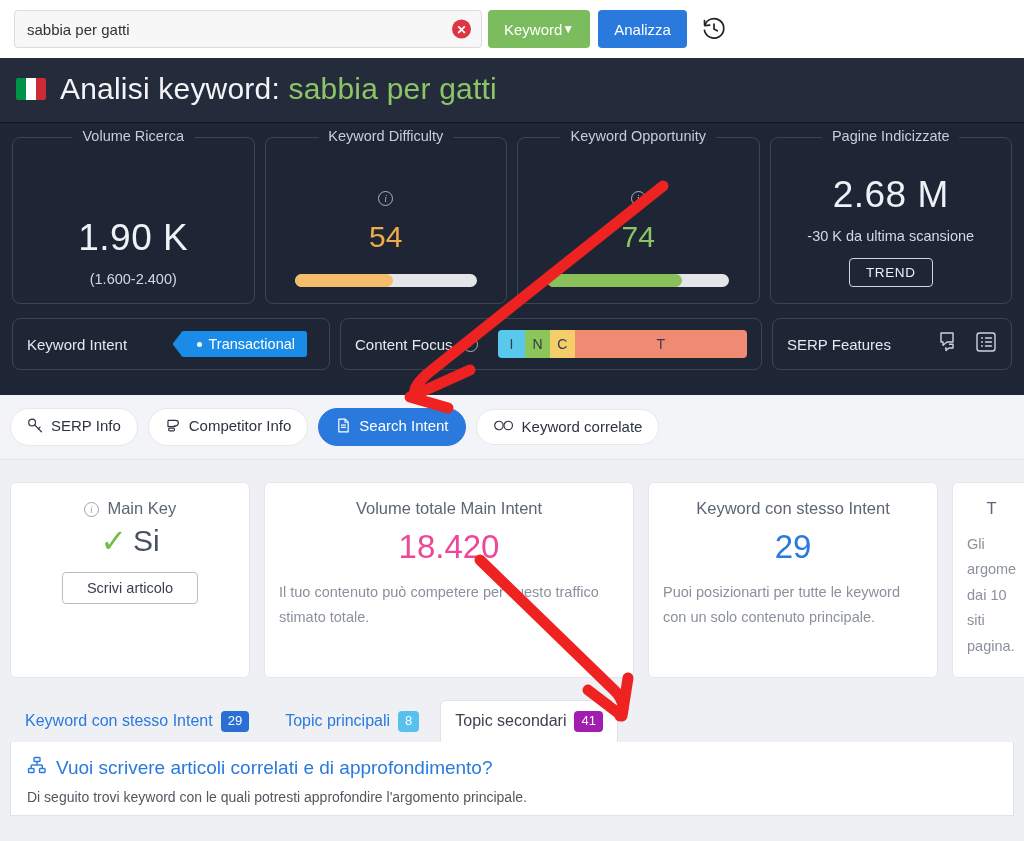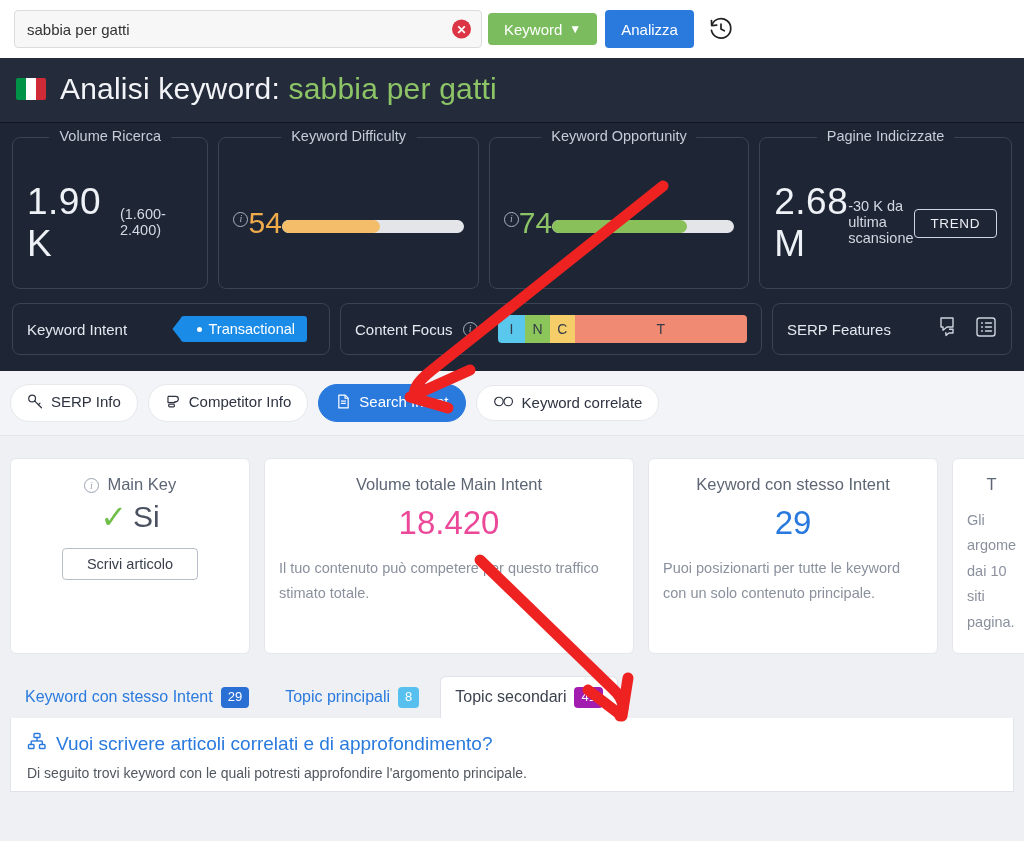--- a/index.html
+++ b/index.html
@@ -26,57 +26,57 @@
     border:0; outline:0; background:transparent; width:100%;
     font-family:"Liberation Sans", sans-serif; font-size:15px; color:#333;
   }
   .clear-icon {
     position:absolute; right:10px; top:50%; transform:translateY(-50%);
     width:19px; height:19px; border-radius:50%; background:#dc3545;
     display:flex; align-items:center; justify-content:center;
     color:#fff; font-size:12px; line-height:1; font-weight:bold; cursor:pointer;
   }
   .btn-keyword {
-    height:32px; background:#7bbd5e; color:#fff; border:0;
+    height:38px; background:#7bbd5e; color:#fff; border:0;
     padding: 0 16px; font-size:15px; cursor:pointer;
-    display:flex; align-items:center; gap:7px;
+    display:flex; align-items:center; 
     font-family:"Liberation Sans", sans-serif;
     border-radius: 4px; margin-left: 6px;
   }
   .btn-analizza {
     height:38px; background:#2a7ade; color:#fff; border:0;
     padding: 0 16px; font-size:15px; cursor:pointer;
     font-family:"Liberation Sans", sans-serif; border-radius:4px;
     margin-left: 8px;
   }
   .history-icon { margin-left:14px; cursor:pointer; color:#222; display:flex; align-items:center;}
 
   
   .dark {
     background:#1e2635; color:#fff;
-    padding: 0 0 12px 0;
+    padding: 0 0 21px 0;
   }
   .title-row {
     display:flex; align-items:center; gap:14px;
     padding: 14px 16px 16px 16px;
     background: #242c3c;
     border-bottom: 1px solid #11151f;
   }
   .flag { width:30px; height:22px; display:flex; border-radius:2px; overflow:hidden; flex:0 0 auto;}
   .flag i { flex:1; display:block; }
   .flag .g { background:#009246; } .flag .w { background:#ffffff; } .flag .r { background:#ce2b37; }
   .title-text { font-size:30px; font-weight:400; letter-spacing:0.2px; color:#f2f4f7; }
   .title-kw { color:#8dc466; }
 
   .metrics { display:flex; gap:10px; padding: 14px 12px 0 12px; }
   .metric {
     flex:1; position:relative;
     border:1px solid #3b4455; border-radius:8px;
     padding: 22px 14px 16px 14px; min-height:152px;
-    display:flex; flex-direction:row; align-items:center; justify-content:flex-end;
+    display:flex; flex-direction:column; align-items:center; justify-content:flex-end;
     background:#1e2635;
   }
   .metric-legend {
     position:absolute; top:-10px; left:50%; transform:translateX(-50%);
     background:#1e2635; padding: 0 10px; white-space:nowrap;
     font-size:14.5px; color:#c6ccd8;
   }
   .info-i {
     display:inline-flex; align-items:center; justify-content:center;
     width:15px; height:15px; border:1px solid #aab3c2; border-radius:50%;

